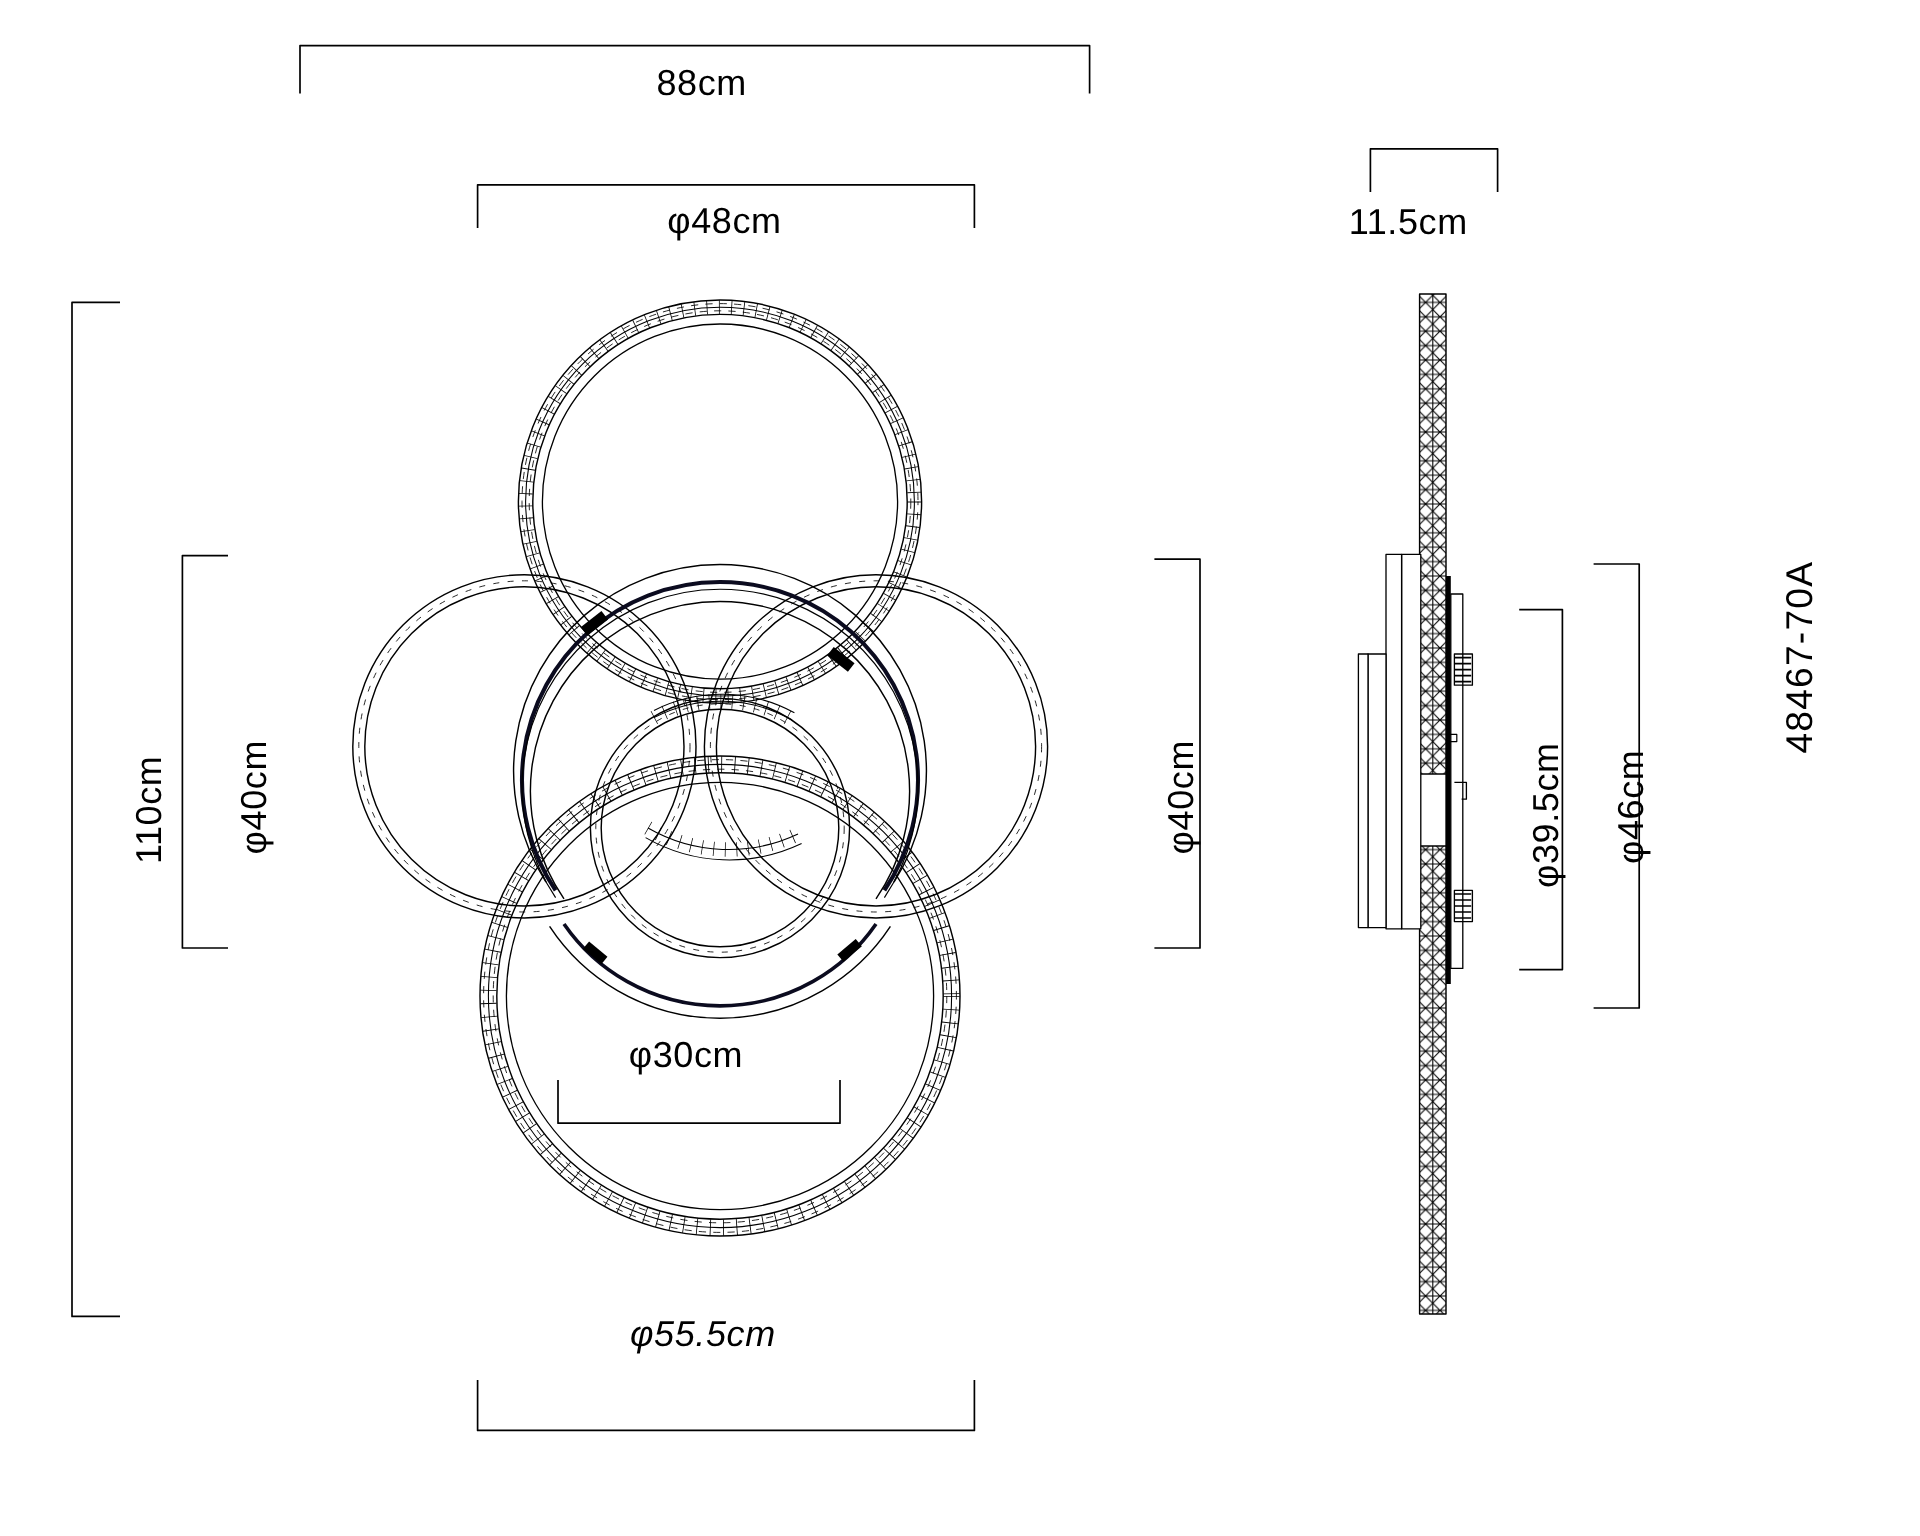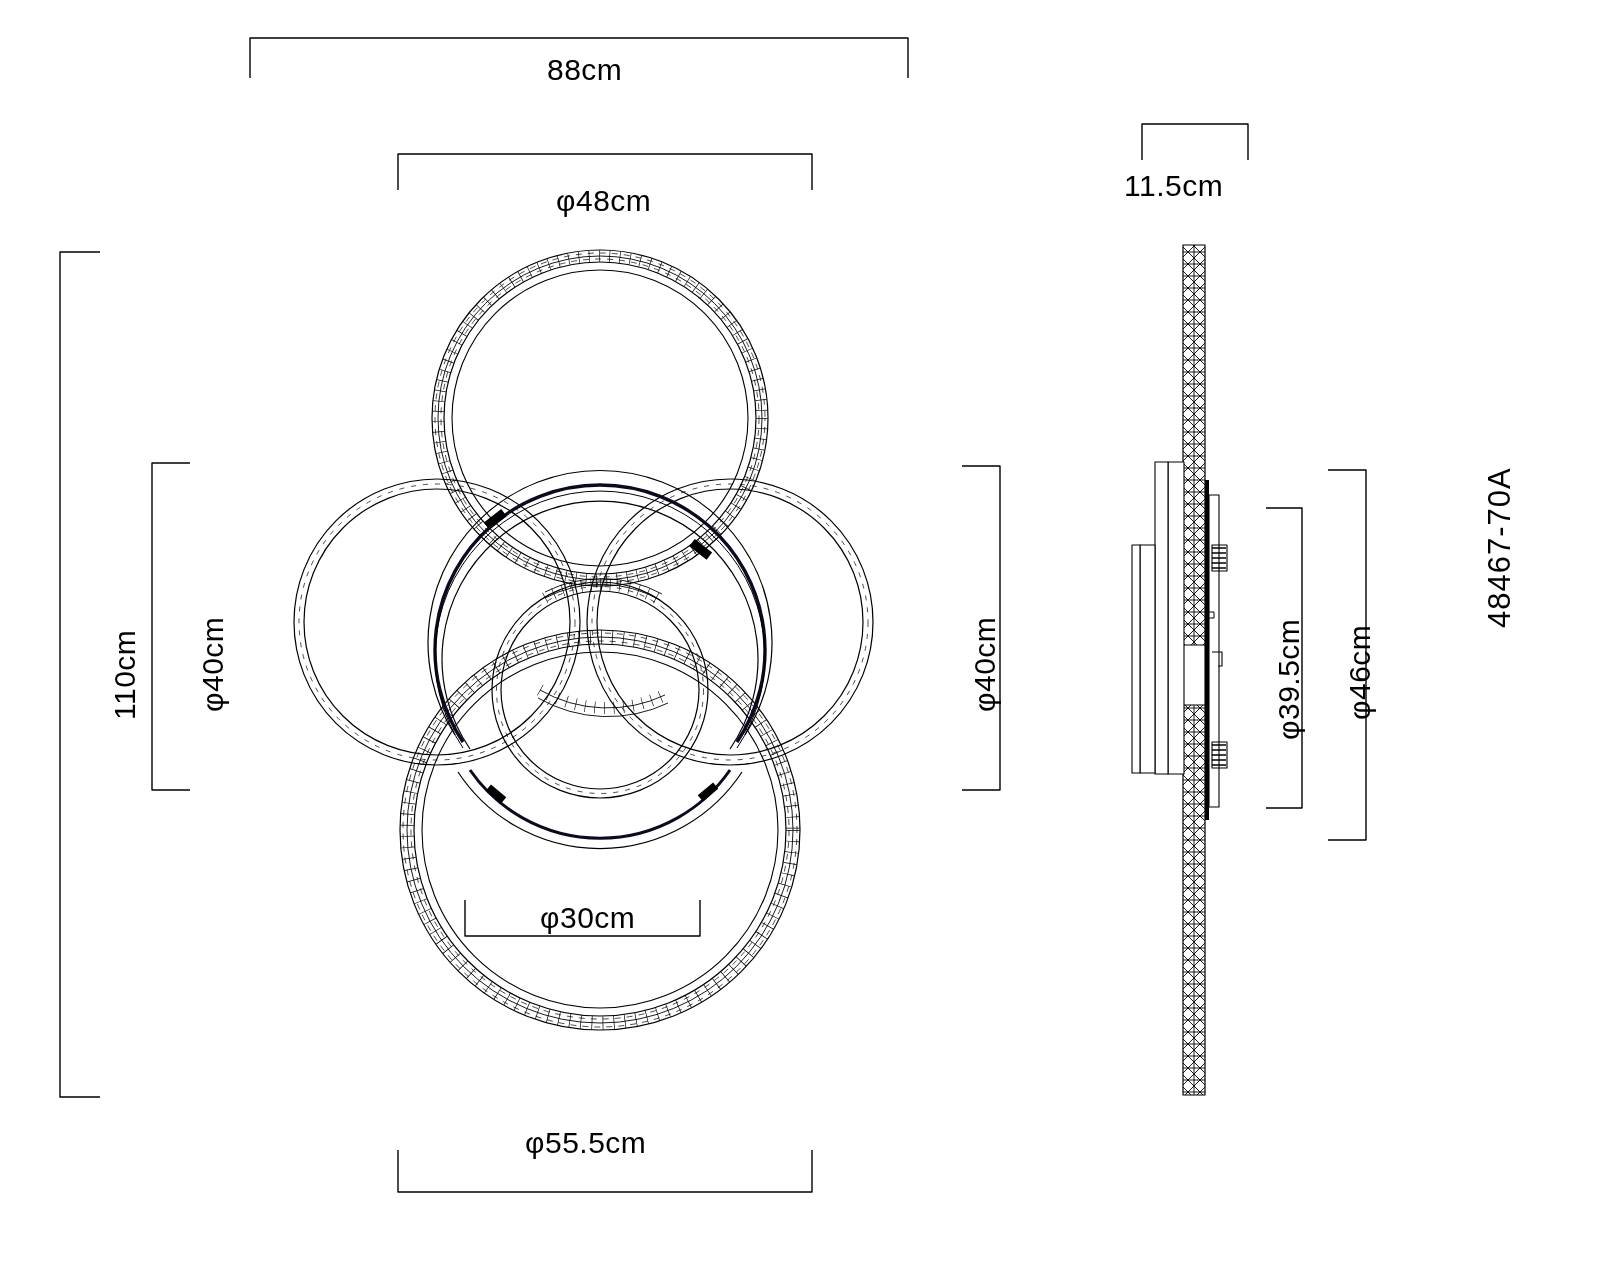--- a/index.html
+++ b/index.html
@@ -154,31 +154,31 @@
         <path d="M 1266 508 L 1302 508 L 1302 808 L 1266 808"></path>
 
         <path d="M 1328 470 L 1366 470 L 1366 840 L 1328 840"></path>
       </g>
 
     </g>
   </svg>
 
   <div class="dimtext" style="left:547px;top:53px;">88cm</div>
 
-  <div class="dimtext" style="left:556px;top:184px;">φ48cm</div>
+  <div class="dimtext" style="left:556px;top:168px;">φ48cm</div>
 
   <div class="dimtext rot90" style="left:108px;top:720px;transform:rotate(-90deg);">110cm</div>
 
   <div class="dimtext rot90" style="left:196px;top:712px;transform:rotate(-90deg);">φ40cm</div>
 
   <div class="dimtext rot90" style="left:968px;top:712px;transform:rotate(-90deg);">φ40cm</div>
 
-  <div class="dimtext" style="left:540px;top:863px;margin-top:38px;">φ30cm</div>
+  <div class="dimtext" style="left:524px;top:863px;">φ30cm</div>
 
-  <div class="dimtext" style="left:525px;top:1126px;">φ55.5cm</div>
+  <div class="dimtext" style="left:525px;top:1096px;font-style:italic;">φ55.5cm</div>
 
   <div class="dimtext" style="left:1124px;top:169px;text-align:center;">11.5cm</div>
 
   <div class="dimtext rot90" style="left:1272px;top:740px;transform:rotate(-90deg);">φ39.5cm</div>
 
   <div class="dimtext rot90" style="left:1343px;top:720px;transform:rotate(-90deg);">φ46cm</div>
 
   <div class="dimtext rot90" style="left:1482px;top:628px;transform:rotate(-90deg);font-size:31px;letter-spacing:1px;">48467-70A</div>
 
 </div>

